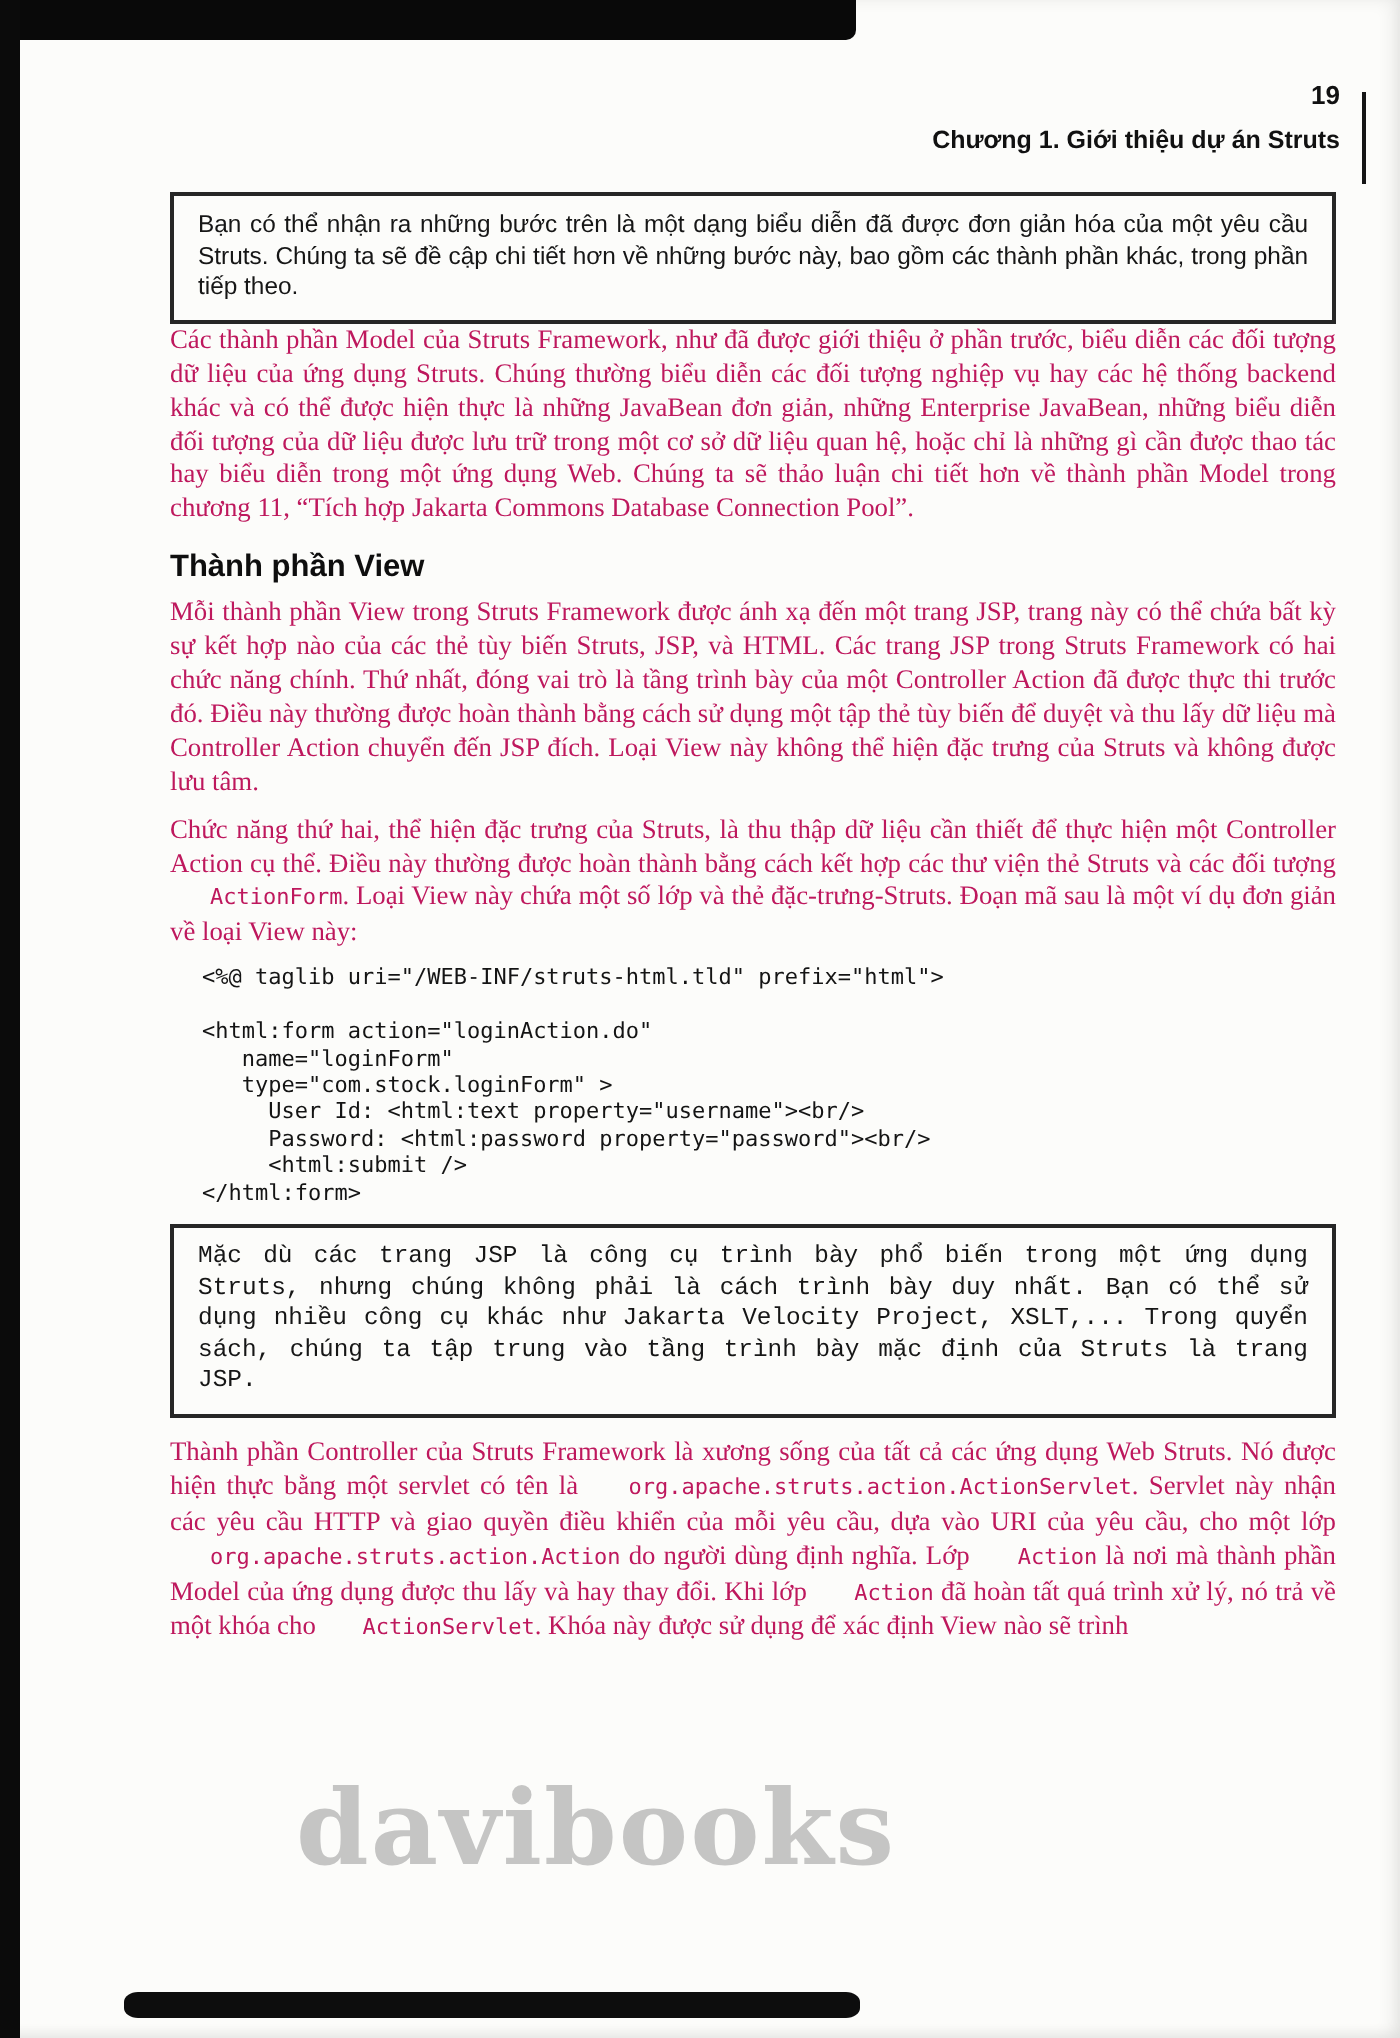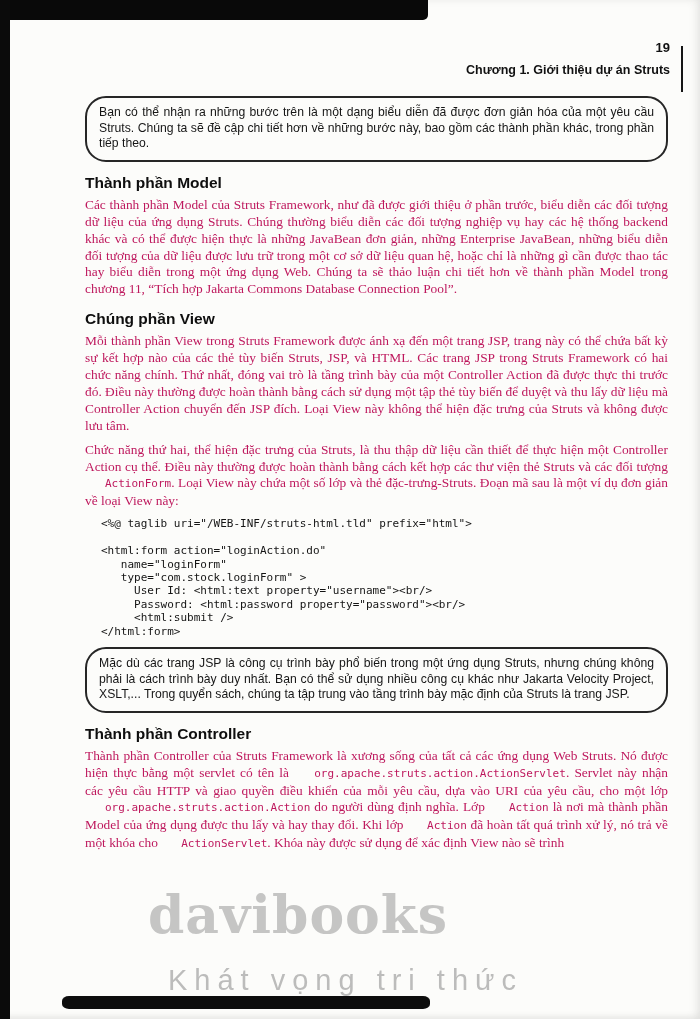--- a/index.html
+++ b/index.html
@@ -11,25 +11,25 @@
   }
   
   .hdr-pagenum{position:absolute;top:40px;right:30px;z-index:2;
     font-family:"Liberation Sans",sans-serif;font-weight:bold;font-size:13px;color:#111;margin-left:35px;}
   .hdr-chapter{position:absolute;top:63px;right:30px;z-index:2;
     font-family:"Liberation Sans",sans-serif;font-weight:bold;font-size:12.5px;color:#111;}
   .hdr-rule{position:absolute;top:46px;right:17px;width:2.5px;height:46px;background:#151515;z-index:2;}
   
   .content{position:absolute;left:85px;top:96px;width:583px;z-index:2;}
   .note-box{
-    border:2px solid #262626;border-radius:21px;padding:7px 12px 8px;
+    border:2px solid #262626;border-radius:0;padding:7px 12px 8px;
     font-family:"Liberation Sans",sans-serif;font-size:12.2px;line-height:15.6px;
     text-align:justify;color:#161616;background:transparent;
   }
-  .note-box.mid{margin:2px 0 9px;}
+  .note-box.mid{margin:2px 0 9px;font-family:Liberation Mono, monospace;}
   .sec-h{font-family:"Liberation Sans",sans-serif;font-size:15.5px;font-weight:bold;
     margin:12px 0 5px;color:#0e0e0e;}
   .body-p{font-family:"Liberation Serif",serif;font-size:13.4px;line-height:16.9px;
     text-align:justify;margin:0 0 7px;color:#be185d;}
   .mono{font-family:"DejaVu Sans Mono",monospace;font-size:11px;margin-left:20px;}
   .code{font-family:"DejaVu Sans Mono",monospace;font-size:11px;line-height:13.4px;
     margin:3px 16px 9px;color:#141414;white-space:pre;}
   
   .watermark{position:absolute;left:0;top:0;width:100%;height:100%;z-index:1;pointer-events:none;}
   .wm-brand{position:absolute;left:148px;top:884px;
@@ -45,56 +45,53 @@
   .scan-bottom{position:absolute;left:62px;top:996px;width:368px;height:13px;background:#0d0d0d;
     z-index:3;border-radius:7px / 5px;}
 </style>
 </head>
 <body>
 
 <div class="page">
 
   <div class="watermark">
     <div class="wm-brand">davibooks</div>
-    <div class="wm-slogan">Khát vọng tri thức</div>
   </div>
 
   <div class="hdr-pagenum">19</div>
   <div class="hdr-chapter">Chương 1. Giới thiệu dự án Struts</div>
   <div class="hdr-rule"></div>
 
   <div class="content">
 
     <div class="note-box">
       <span>Bạn có thể nhận ra những bước trên là một dạng biểu diễn đã được đơn giản hóa của một yêu cầu Struts. Chúng ta sẽ đề cập chi tiết hơn về những bước này, bao gồm các thành phần khác, trong phần tiếp theo.</span>
     </div>
 
-    <h2 class="sec-h">Thành phần Model</h2>
     <p class="body-p"><span>Các thành phần Model của Struts Framework, như đã được giới thiệu ở phần trước, biểu diễn các đối tượng dữ liệu của ứng dụng Struts. Chúng thường biểu diễn các đối tượng nghiệp vụ hay các hệ thống backend khác và có thể được hiện thực là những JavaBean đơn giản, những Enterprise JavaBean, những biểu diễn đối tượng của dữ liệu được lưu trữ trong một cơ sở dữ liệu quan hệ, hoặc chỉ là những gì cần được thao tác hay biểu diễn trong một ứng dụng Web. Chúng ta sẽ thảo luận chi tiết hơn về thành phần Model trong chương 11, “Tích hợp Jakarta Commons Database Connection Pool”.</span></p>
 
-    <h2 class="sec-h">Chúng phần View</h2>
+    <h2 class="sec-h">Thành phần View</h2>
     <p class="body-p"><span>Mỗi thành phần View trong Struts Framework được ánh xạ đến một trang JSP, trang này có thể chứa bất kỳ sự kết hợp nào của các thẻ tùy biến Struts, JSP, và HTML. Các trang JSP trong Struts Framework có hai chức năng chính. Thứ nhất, đóng vai trò là tầng trình bày của một Controller Action đã được thực thi trước đó. Điều này thường được hoàn thành bằng cách sử dụng một tập thẻ tùy biến để duyệt và thu lấy dữ liệu mà Controller Action chuyển đến JSP đích. Loại View này không thể hiện đặc trưng của Struts và không được lưu tâm.</span></p>
     <p class="body-p"><span>Chức năng thứ hai, thể hiện đặc trưng của Struts, là thu thập dữ liệu cần thiết để thực hiện một Controller Action cụ thể. Điều này thường được hoàn thành bằng cách kết hợp các thư viện thẻ Struts và các đối tượng </span><span class="mono">ActionForm</span><span>. Loại View này chứa một số lớp và thẻ đặc-trưng-Struts. Đoạn mã sau là một ví dụ đơn giản về loại View này:</span></p>
 
     <pre class="code">&lt;%@ taglib uri="/WEB-INF/struts-html.tld" prefix="html"&gt;
 
 &lt;html:form action="loginAction.do"
    name="loginForm"
    type="com.stock.loginForm" &gt;
      User Id: &lt;html:text property="username"&gt;&lt;br/&gt;
      Password: &lt;html:password property="password"&gt;&lt;br/&gt;
      &lt;html:submit /&gt;
 &lt;/html:form&gt;</pre>
 
 
     <div class="note-box mid">
       <span>Mặc dù các trang JSP là công cụ trình bày phổ biến trong một ứng dụng Struts, nhưng chúng không phải là cách trình bày duy nhất. Bạn có thể sử dụng nhiều công cụ khác như Jakarta Velocity Project, XSLT,... Trong quyển sách, chúng ta tập trung vào tầng trình bày mặc định của Struts là trang JSP.</span>
     </div>
 
-    <h2 class="sec-h">Thành phần Controller</h2>
     <p class="body-p"><span>Thành phần Controller của Struts Framework là xương sống của tất cả các ứng dụng Web Struts. Nó được hiện thực bằng một servlet có tên là </span><span class="mono">org.apache.struts.action.ActionServlet</span><span>. Servlet này nhận các yêu cầu HTTP và giao quyền điều khiển của mỗi yêu cầu, dựa vào URI của yêu cầu, cho một lớp </span><span class="mono">org.apache.struts.action.Action</span><span> do người dùng định nghĩa. Lớp </span><span class="mono">Action</span><span> là nơi mà thành phần Model của ứng dụng được thu lấy và hay thay đổi. Khi lớp </span><span class="mono">Action</span><span> đã hoàn tất quá trình xử lý, nó trả về một khóa cho </span><span class="mono">ActionServlet</span><span>. Khóa này được sử dụng để xác định View nào sẽ trình</span></p>
 
   </div>
 
   <div class="scan-top"></div>
   <div class="scan-left"></div>
   <div class="scan-bottom"></div>
 
 </div>
 

